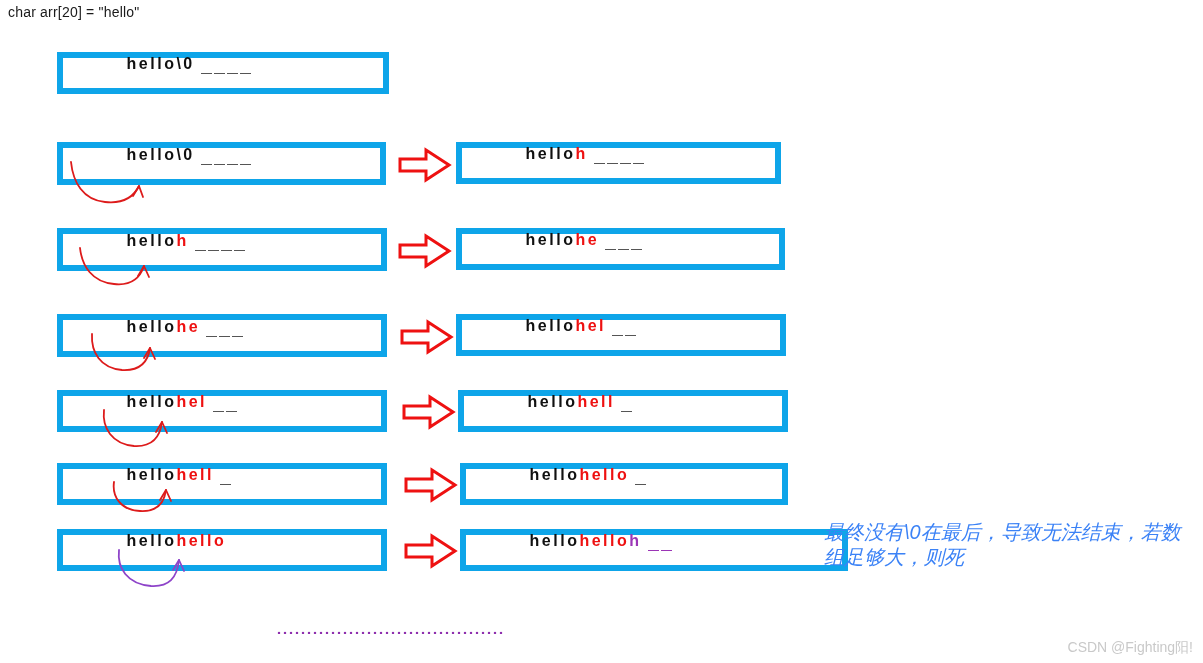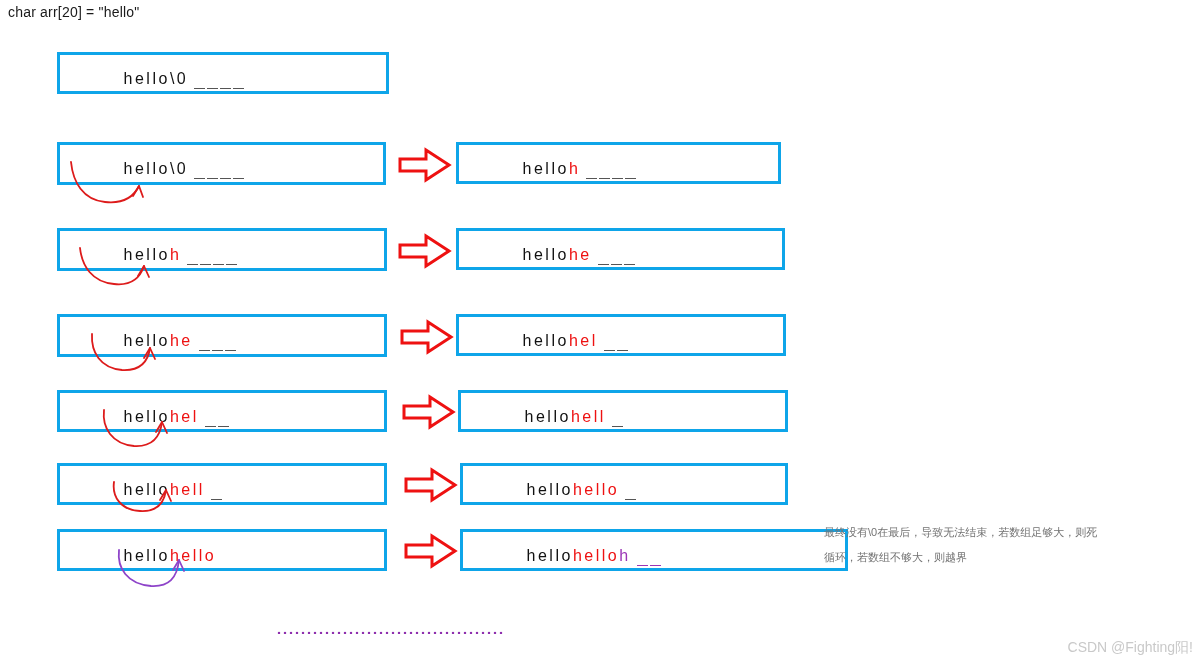--- a/index.html
+++ b/index.html
@@ -37,23 +37,24 @@
     position: absolute;
     left: 0;
     width: 1203px;
     height: 70px;
   }
 
   .arr-box {
     position: absolute;
     box-sizing: border-box;
     background: #ffffff;
-    border: 3px solid #0ea5e9;
+    border: 6px solid #0ea5e9;
     display: flex;
-    align-items: flex-start;
+    align-items: flex-end;
+    font-weight: bold;
   }
   .arr-box .cells {
     display: inline-block;
     white-space: pre;
     font-size: 16px;
     font-family: "Liberation Sans", sans-serif;
     letter-spacing: 2.5px;
     padding-left: 8px;
     line-height: 1;
   }
@@ -90,24 +91,25 @@
     position: absolute;
     pointer-events: none;
   }
 
   
   #note {
     position: absolute;
     left: 824px;
     top: 520px;
     width: 374px;
-    font-size: 11px;
+    font-size: 20px;
     line-height: 25px;
-    color: #737373;
-    font-family: "Liberation Sans", sans-serif;
+    color: #3b82f6;
+    font-family: "Liberation Sans", sans-serif;
+    font-style: italic;
   }
 
   
   #dotted {
     position: absolute;
     left: 276px;
     top: 630px;
     width: 228px;
     height: 4px;
     background-image: radial-gradient(circle, #8e2fae 1.4px, rgba(255,255,255,0) 1.6px);
@@ -257,20 +259,19 @@
     </svg>
     <div class="arr-box" style="left:460px; top:0px; width:388px; height:42px;">
       <span class="cells">
         <span class="seg-black">hello</span><span class="seg-red">hello</span><span class="seg-purple">h</span><span class="blanks purple"><i></i><i></i></span>
       </span>
     </div>
   </div>
 
   <div id="note">
     <div>最终没有\0在最后，导致无法结束，若数组足够大，则死</div>
-    <div>循环，若数组不够大，则越界</div>
   </div>
 
   <div id="dotted"></div>
 
   <div id="watermark">CSDN @Fighting阳!</div>
 
 </div>
 
 </body></html>

